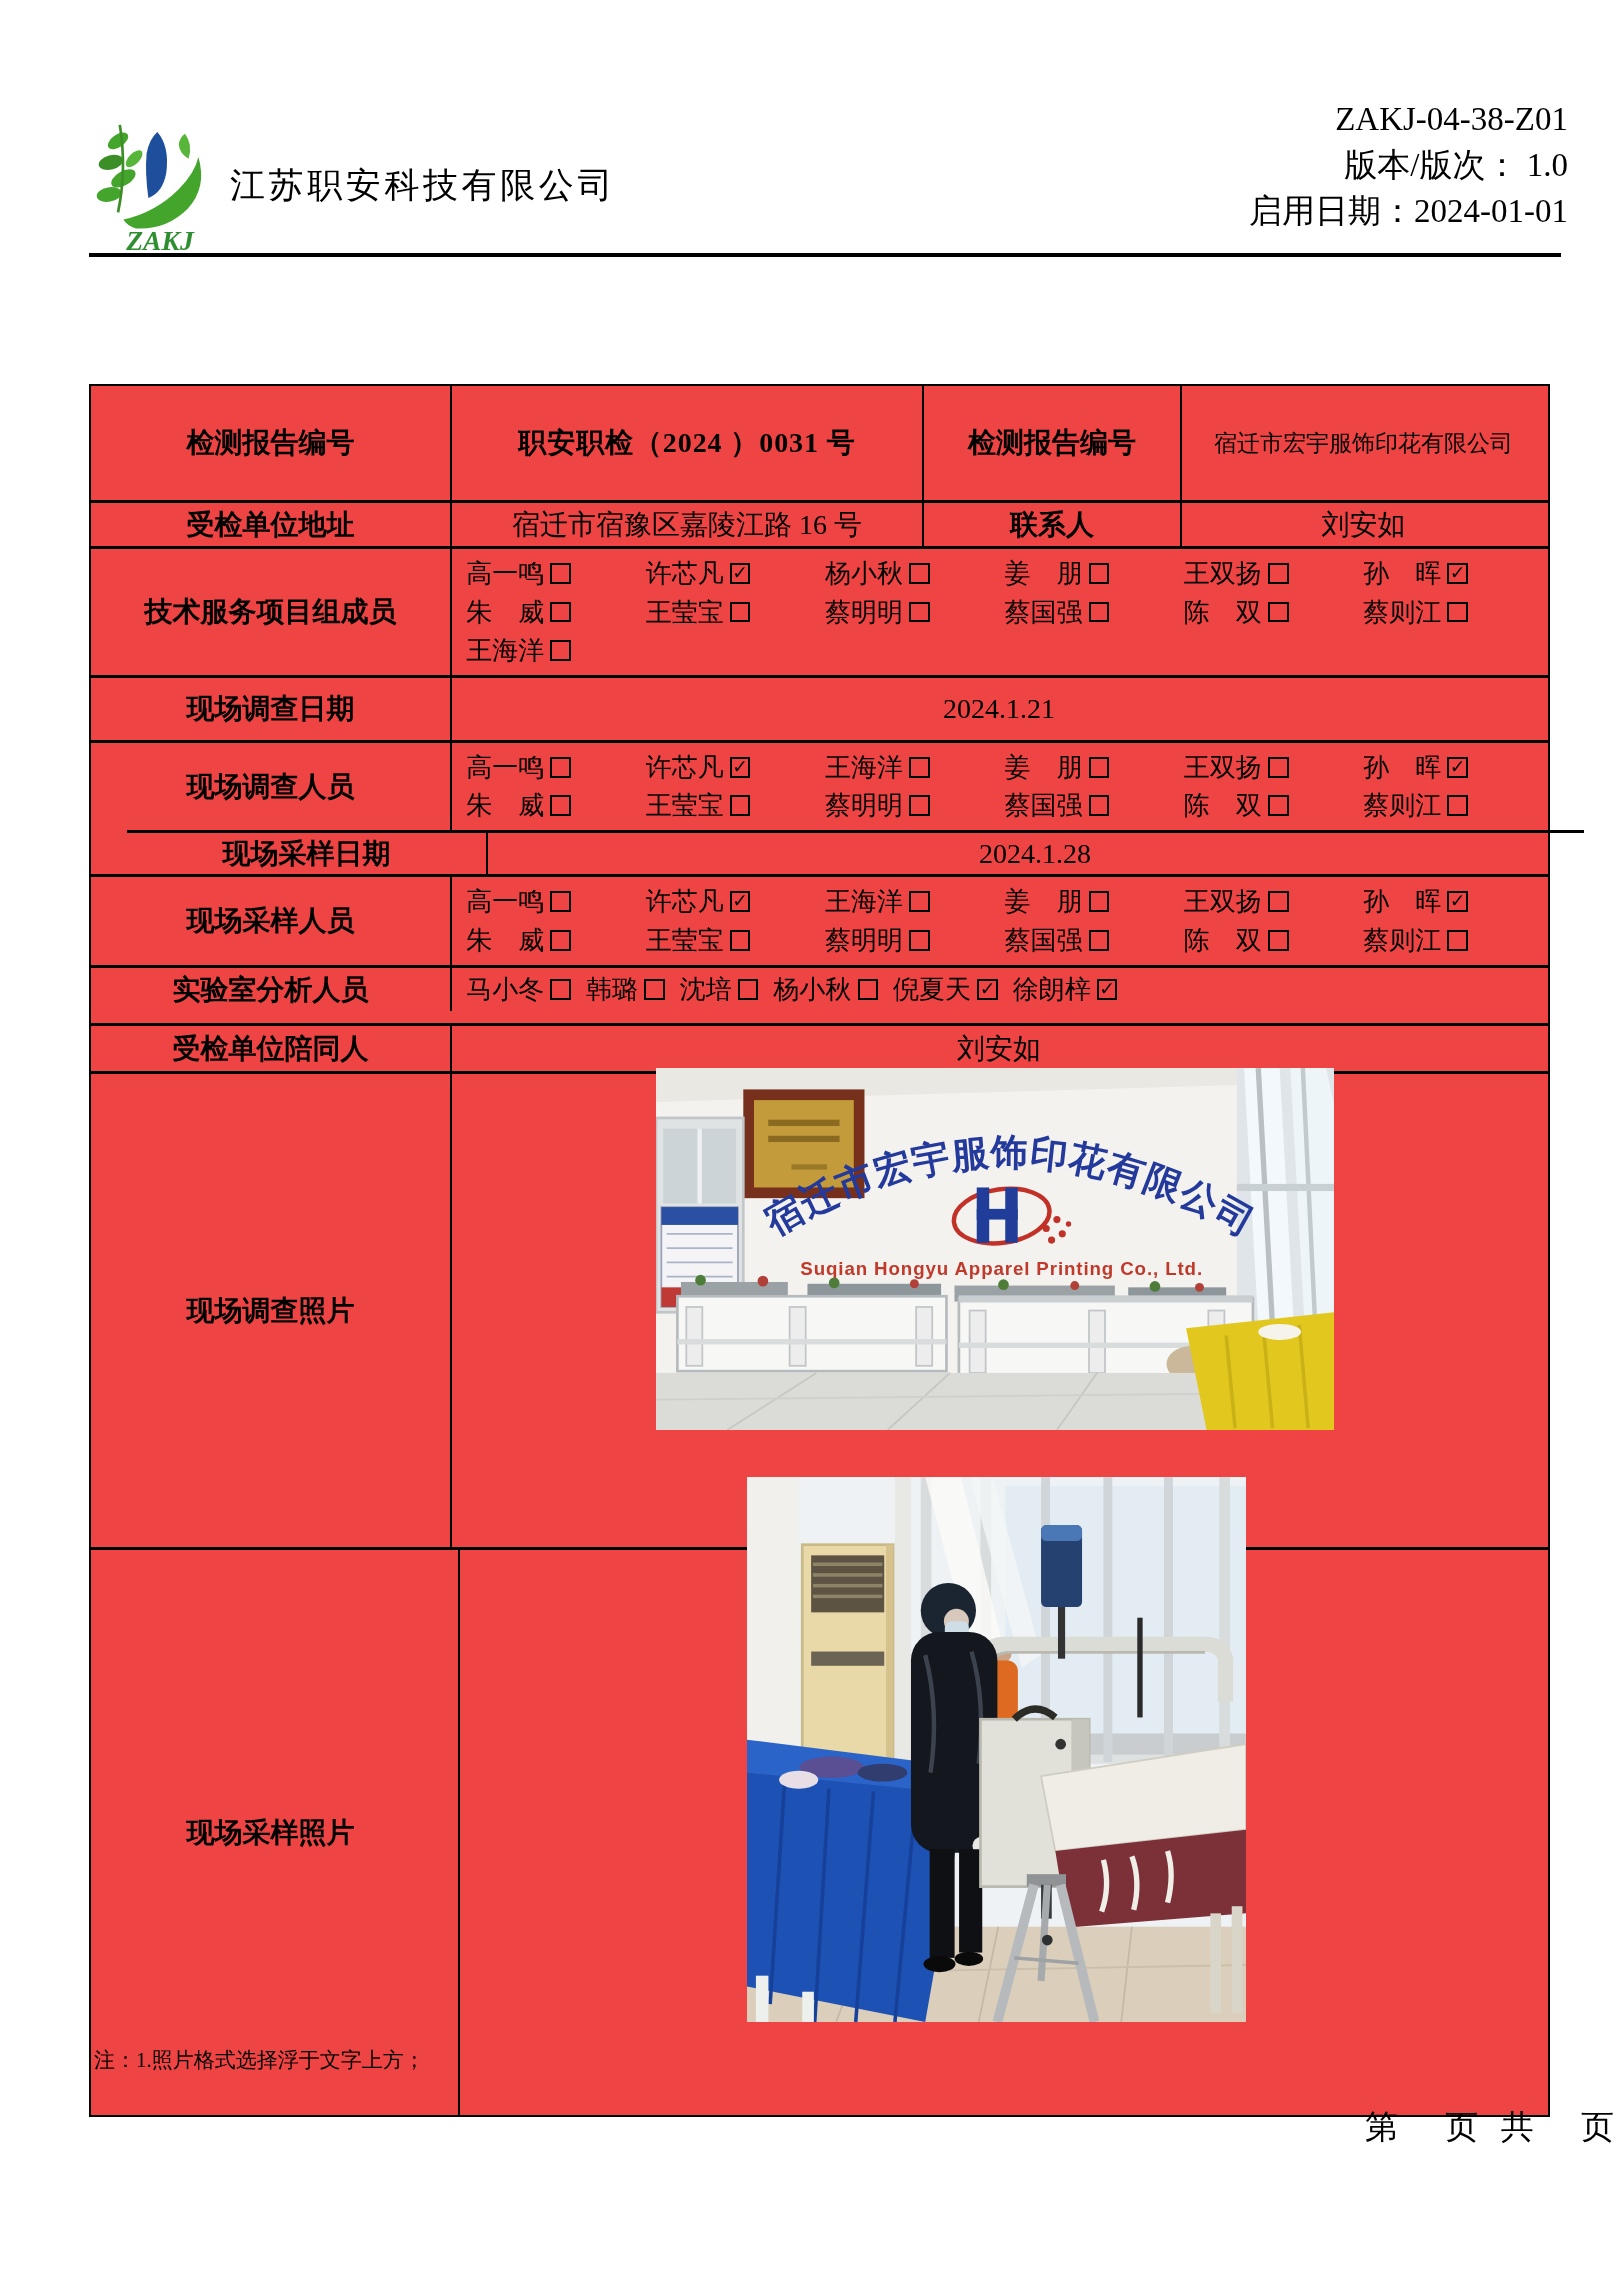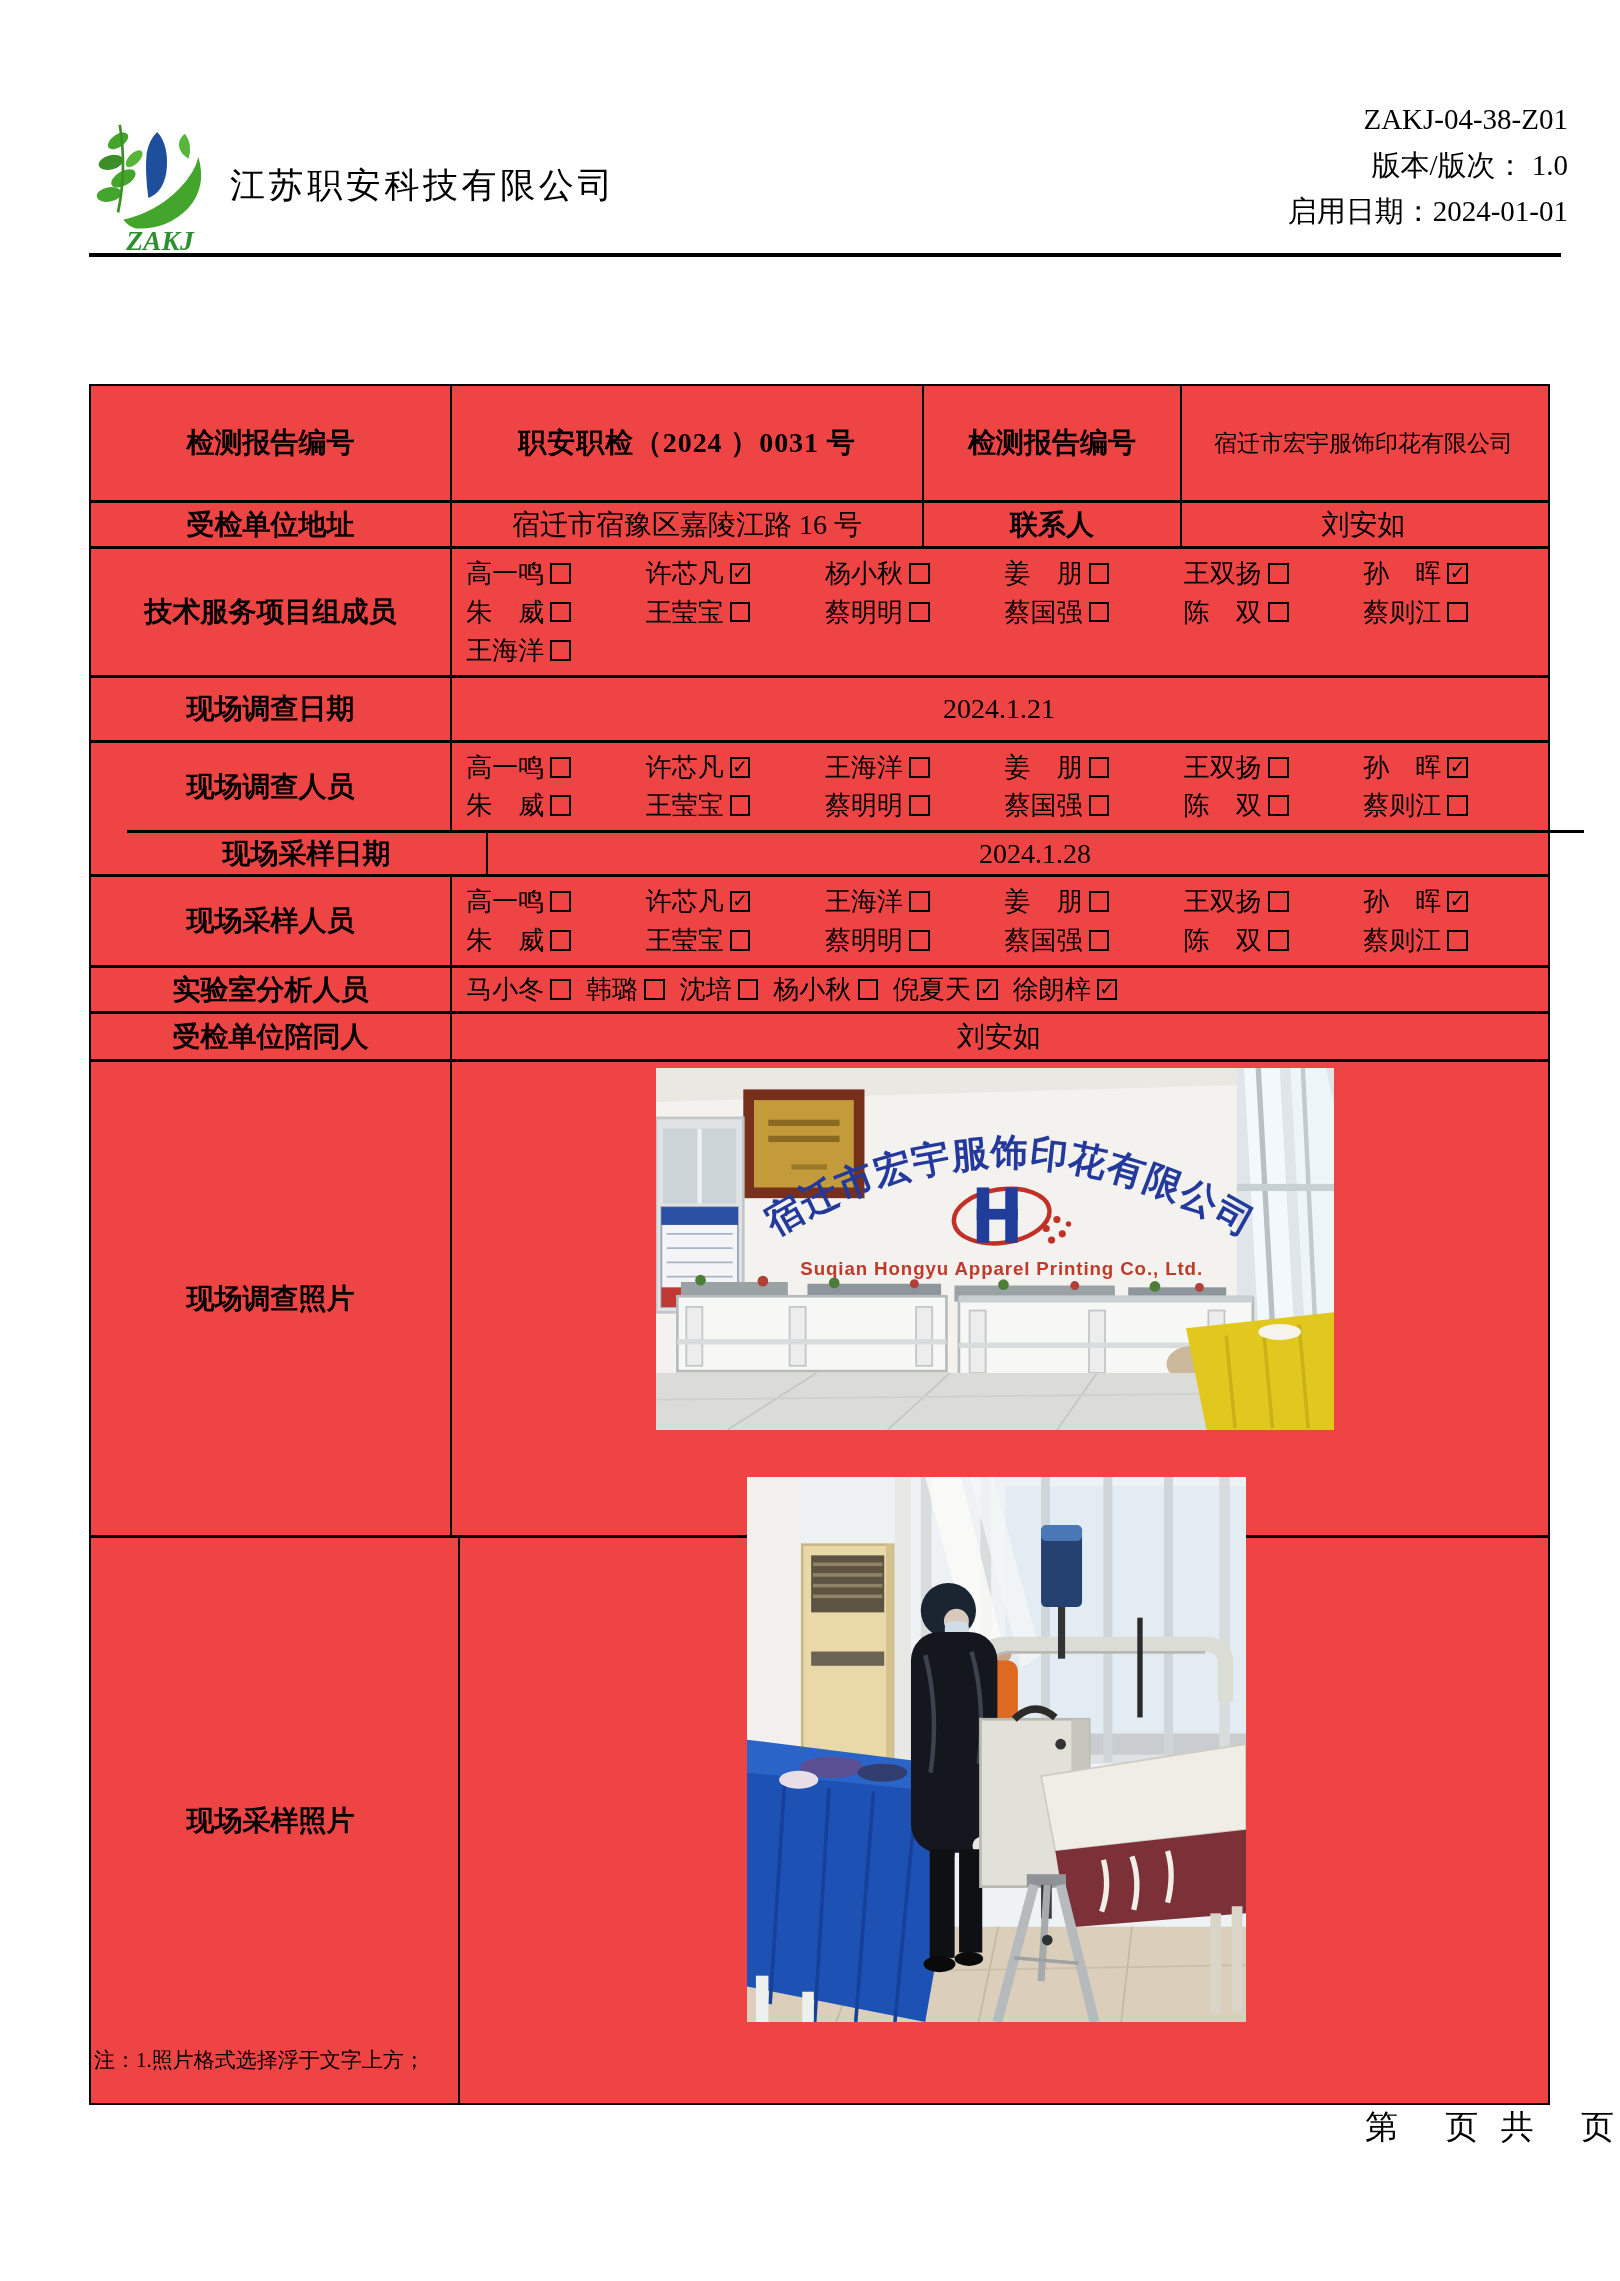--- a/index.html
+++ b/index.html
@@ -2,21 +2,21 @@
 <html style="font-size:14.3px"><head>
 <meta charset="utf-8">
 <style>
   * { margin:0; padding:0; box-sizing:border-box; }
   body { background:#ffffff; font-family:"Liberation Serif","DejaVu Serif",serif; color:#000; }
   .page { position:relative; width:1621px; height:2281px; background:#ffffff; overflow:hidden; }
 
   
   .logo-box { position:absolute; left:93px; top:107px; width:134px; height:150px; }
   .company-name { position:absolute; left:230px; top:162px; font-size:35px; letter-spacing:3.6px; }
-  .hdr-right { position:absolute; right:53px; top:96px; text-align:right; font-size:29px; line-height:46px; }
+  .hdr-right { position:absolute; right:53px; top:96px; text-align:right; font-size:33px; line-height:46px; }
   .hdr-rule { position:absolute; left:89px; top:253px; width:1472px; height:3.6px; background:#000; }
 
   
   .doc-title { position:absolute; left:0; top:287px; width:100%; text-align:center;
                font-size:42px; font-weight:bold; letter-spacing:3.6px; }
 
   
   .doc-table { position:absolute; left:89px; top:384px; width:1461px; border:2.7px solid #000; background:#ef4444; }
   .trow { display:grid; width:100%; }
   .trow + .trow { border-top:3.6px solid #000; }
@@ -310,21 +310,21 @@
             <span>倪夏天</span>
             <span class="cb">✓</span>
           </span>
           <span class="person">
             <span>徐朗梓</span>
             <span class="cb">✓</span>
           </span>
         </div>
     </div>
 
-    <div class="trow cols2" style="height:48px;">
+    <div class="trow cols2" style="height:48px;margin-top:12px;">
       <div class="cell lbl">受检单位陪同人</div>
       <div class="cell">刘安如</div>
     </div>
 
     <div class="trow cols2" style="height:476px;">
       <div class="cell lbl">现场调查照片</div>
       <div class="cell photo-cell"></div>
     </div>
 
     <div class="trow cols2" style="height:568px;gap:8px;">

